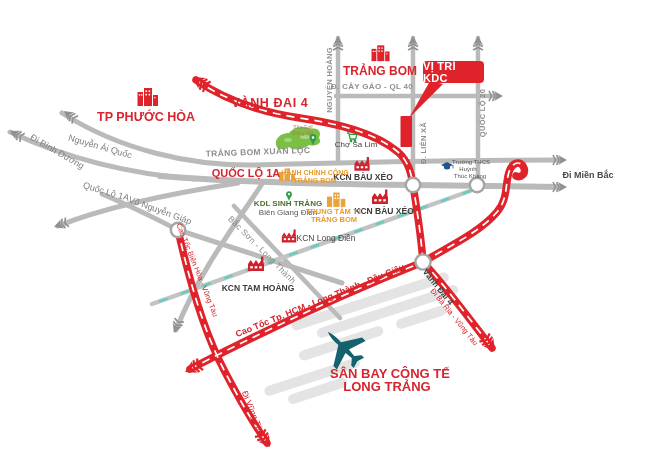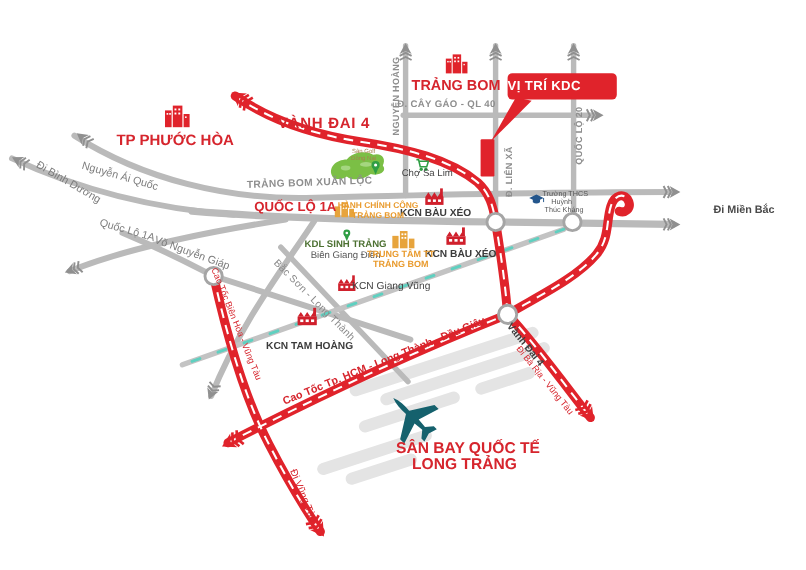--- a/index.html
+++ b/index.html
@@ -9,21 +9,21 @@
   .lbl{position:absolute;transform:translate(-50%,-50%) rotate(var(--r,0deg));
        white-space:nowrap;line-height:1;}
   .g  {color:#7d7d7d;font-size:9px;}
   .gb {color:#8e8e8e;font-weight:bold;font-size:8.5px;letter-spacing:.3px;}
   .gv {color:#8e8e8e;font-weight:bold;font-size:7.5px;--r:-90deg;letter-spacing:.3px;}
   .red {color:#d6252d;}
   .redb{color:#d6252d;font-weight:bold;}
   .dark{color:#3b3b3b;font-weight:bold;font-size:8.5px;}
   .or  {color:#e99b2e;font-weight:bold;font-size:7px;text-align:center;}
   .tiny{font-size:6px;color:#555;}
-  .callout{position:absolute;left:423px;top:61px;width:91px;height:22px;background:#e0232b;
+  .callout{position:absolute;left:423px;top:61px;width:61px;height:22px;background:#e0232b;
        border-radius:4px;color:#fff;font-weight:bold;font-size:11px;display:flex;
        align-items:center;justify-content:flex-start;letter-spacing:.3px;}
 </style>
 </head>
 <body>
 
 <div class="map">
 
   <svg class="layer" width="672" height="475" viewBox="0 0 672 475">
     <defs>
@@ -206,37 +206,37 @@
   <div class="lbl g" style="left:100px;top:147px;--r:16deg">Nguyễn Ái Quốc</div>
   <div class="lbl g" style="left:57px;top:152px;--r:30deg">Đi Bình Dương</div>
   <div class="lbl g" style="left:106px;top:192px;--r:16deg">Quốc Lộ 1A</div>
   <div class="lbl gb" style="left:258px;top:152px;--r:-2deg">TRẢNG BOM XUÂN LỘC</div>
   <div class="lbl redb" style="left:246px;top:173px;font-size:11px">QUỐC LỘ 1A</div>
   <div class="lbl redb" style="left:270px;top:103px;font-size:12.5px;letter-spacing:.6px">VÀNH ĐAI 4</div>
   <div class="lbl gb" style="left:372px;top:87px;font-size:8px">Đ. CÂY GÁO - QL 40</div>
   <div class="lbl gv" style="left:330px;top:80px">NGUYỄN HOÀNG</div>
   <div class="lbl gv" style="left:424px;top:143px">Đ. LIÊN XÃ</div>
   <div class="lbl gv" style="left:483px;top:113px">QUỐC LỘ 20</div>
-  <div class="lbl" style="left:620px;top:175px;font-size:9px;font-weight:bold;color:#4a4a4a">Đi Miền Bắc</div>
+  <div class="lbl" style="left:588px;top:175px;font-size:9px;font-weight:bold;color:#4a4a4a">Đi Miền Bắc</div>
   <div class="lbl g" style="left:160px;top:211px;--r:20deg">Võ Nguyễn Giáp</div>
   <div class="lbl gb" style="left:262px;top:250px;--r:45deg;font-weight:normal;color:#8a8a8a">Bắc Sơn - Long Thành</div>
   <div class="lbl red" style="left:197px;top:270px;--r:68deg;font-size:7.5px">Cao Tốc Biên Hòa - Vũng Tàu</div>
   <div class="lbl red" style="left:253px;top:413px;--r:68deg;font-size:8.5px">Đi Vũng Tàu</div>
   <div class="lbl redb" style="left:320px;top:301px;--r:-22deg;font-size:9px">Cao Tốc Tp. HCM - Long Thành - Dầu Giây</div>
   <div class="lbl" style="left:438px;top:287px;--r:51deg;font-size:8.5px;font-weight:bold;color:#3f3f3f">Vành Đai 4</div>
   <div class="lbl red" style="left:454px;top:317px;--r:51deg;font-size:7.5px">Đi Bà Rịa - Vũng Tàu</div>
 
   <div class="lbl redb" style="left:146px;top:117px;font-size:12.5px">TP PHƯỚC HÒA</div>
   <div class="lbl redb" style="left:380px;top:71px;font-size:12px">TRẢNG BOM</div>
-  <div class="lbl redb" style="left:390px;top:373px;font-size:13px">SÂN BAY QUỐC TẾ</div>
+  <div class="lbl redb" style="left:390px;top:373px;font-size:13px">SÂN BAY CÔNG TẾ</div>
   <div class="lbl redb" style="left:387px;top:386px;font-size:13px">LONG TRẢNG</div>
   <div class="lbl" style="left:356px;top:145px;font-size:8px;color:#444">Chợ Sa Lim</div>
   <div class="lbl dark" style="left:363px;top:177px">KCN BÀU XÉO</div>
   <div class="lbl dark" style="left:384px;top:211px">KCN BÀU XÉO</div>
-  <div class="lbl dark" style="left:326px;top:238px;font-weight:normal;color:#444">KCN Giang Vũng</div>
+  <div class="lbl dark" style="left:326px;top:238px;font-weight:normal;color:#444">KCN Long Điền</div>
   <div class="lbl dark" style="left:258px;top:288px">KCN TAM HOÀNG</div>
   <div class="lbl" style="left:288px;top:204px;font-size:8px;font-weight:bold;color:#4c7031">KDL SINH TRẢNG</div>
   <div class="lbl" style="left:288px;top:213px;font-size:8px;color:#555">Biên Giang Điền</div>
   <div class="lbl or" style="left:315px;top:172px">HÀNH CHÍNH CÔNG</div>
   <div class="lbl or" style="left:315px;top:180px">TRẢNG BOM</div>
   <div class="lbl or" style="left:334px;top:212px;font-size:7.5px">TRUNG TÂM TT</div>
   <div class="lbl or" style="left:334px;top:220px;font-size:7.5px">TRẢNG BOM</div>
   <div class="lbl tiny" style="left:471px;top:162px">Trường THCS</div>
   <div class="lbl tiny" style="left:468px;top:169px">Huỳnh</div>
   <div class="lbl tiny" style="left:470px;top:176px">Thúc Kháng</div>

